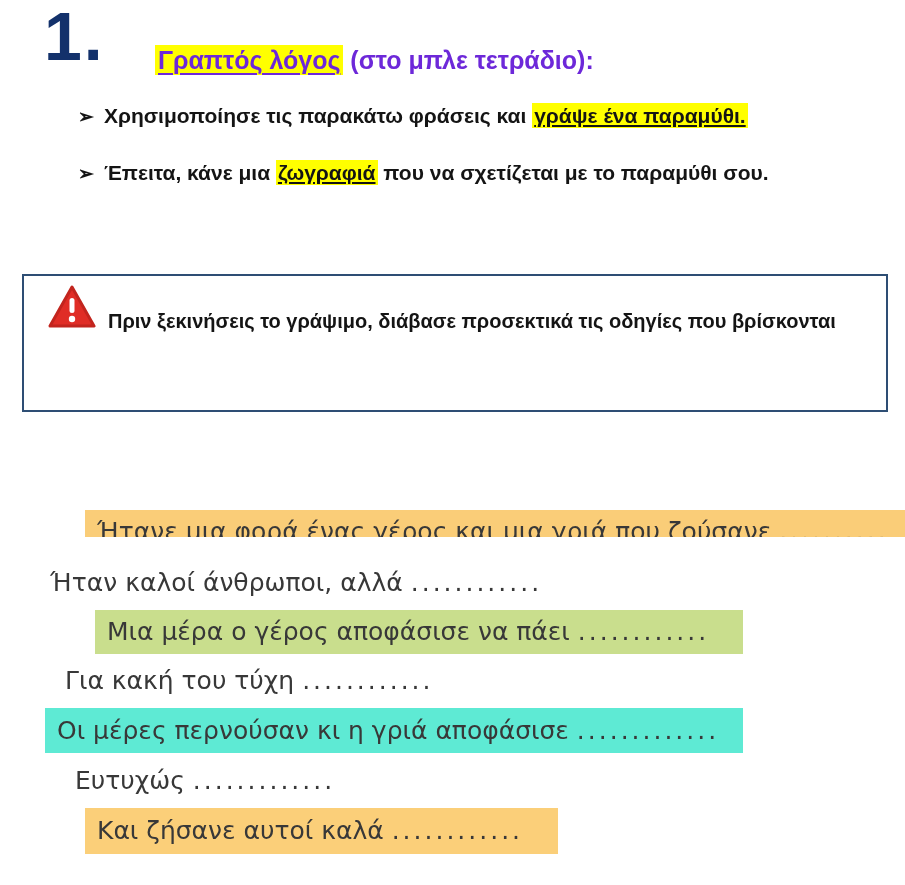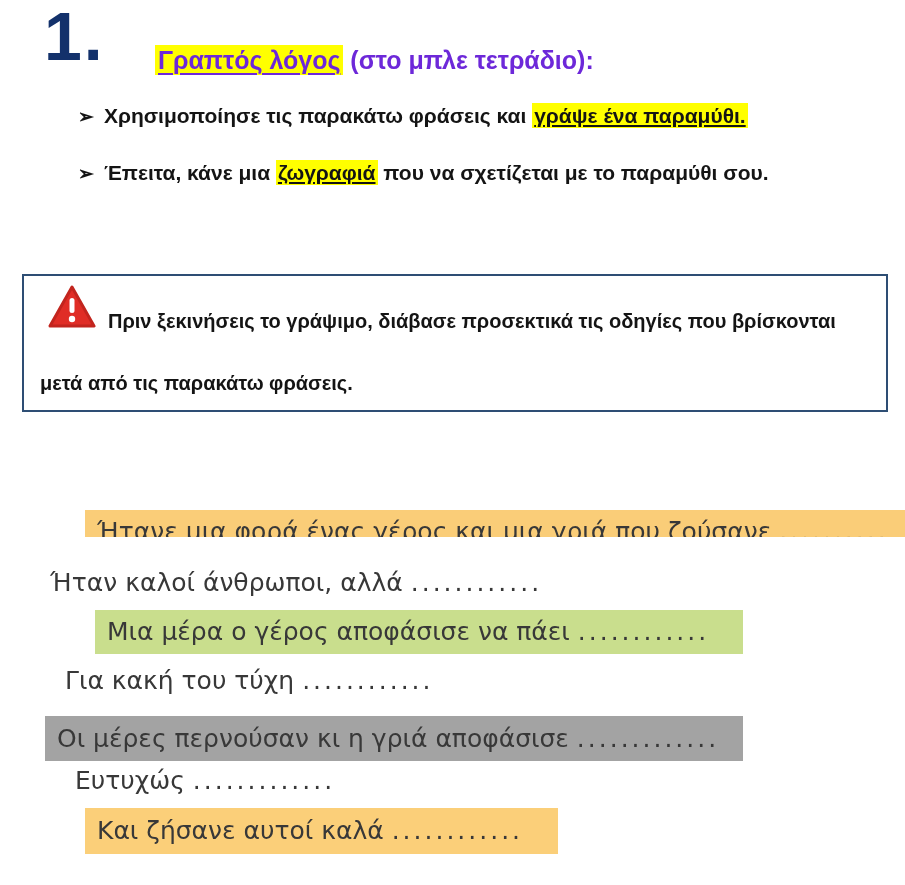--- a/index.html
+++ b/index.html
@@ -55,21 +55,21 @@
     display:block;box-sizing:border-box;
     padding:0 0 0 12px;overflow:hidden;
   }
   .row-1{left:85px;top:510px;}
   .row-1 .phrase-bar{width:820px;height:27px;line-height:44px;background:#FACD78;}
   .row-2{left:50px;top:561px;line-height:44px;}
   .row-3{left:95px;top:610px;}
   .row-3 .phrase-bar{width:648px;height:44px;line-height:44px;background:#C9DE8D;}
   .row-4{left:65px;top:659px;line-height:44px;}
   .row-5{left:45px;top:708px;}
-  .row-5 .phrase-bar{width:698px;height:45px;line-height:45px;background:#a3a3a3;margin-top:8px;}
+  .row-5 .phrase-bar{width:698px;height:45px;line-height:45px;background:#5eead4;}
   .row-6{left:75px;top:759px;line-height:44px;}
   .row-7{left:85px;top:808px;border-radius:23px;}
   .row-7 .phrase-bar{width:473px;height:46px;line-height:46px;background:#FBCF79;}
   .dots{letter-spacing:3px;margin-left:8px;}
 </style>
 </head>
 <body>
 
 <div class="page-number">1.</div>
 <div class="section-title"><span class="title-highlight">Γραπτός λόγος</span><span> (στο μπλε τετράδιο):</span></div>
@@ -78,21 +78,20 @@
 
 <div class="bullet bullet-2"><span class="marker">➢</span><span>Έπειτα, κάνε μια </span><span class="inline-highlight">ζωγραφιά</span><span> που να σχετίζεται με το παραμύθι σου.</span></div>
 
 <div class="warning-box">
   <svg class="warning-icon" viewBox="0 0 48 46" xmlns="http://www.w3.org/2000/svg">
     <polygon points="24,3 46,42 2,42" fill="#E02D26" stroke="#C2251E" stroke-width="3" stroke-linejoin="round"></polygon>
     <rect x="21.5" y="14" width="5" height="15" rx="2.5" fill="#ffffff"></rect>
     <circle cx="24" cy="35" r="3.2" fill="#ffffff"></circle>
   </svg>
   <div class="warning-line warning-line-1">Πριν ξεκινήσεις το γράψιμο, διάβασε προσεκτικά τις οδηγίες που βρίσκονται</div>
-  <div class="warning-line warning-line-2">μετά από τις παρακάτω φράσεις.</div>
 </div>
 
 <div class="phrase-row row-1">
   <span class="phrase-bar"><span>Ήτανε μια φορά ένας γέρος και μια γριά που ζούσανε</span><span class="dots">..........</span></span>
 </div>
 
 <div class="phrase-row row-2"><span>Ήταν καλοί άνθρωποι, αλλά</span><span class="dots">............</span></div>
 
 <div class="phrase-row row-3">
   <span class="phrase-bar"><span>Μια μέρα ο γέρος αποφάσισε να πάει</span><span class="dots">............</span></span>

